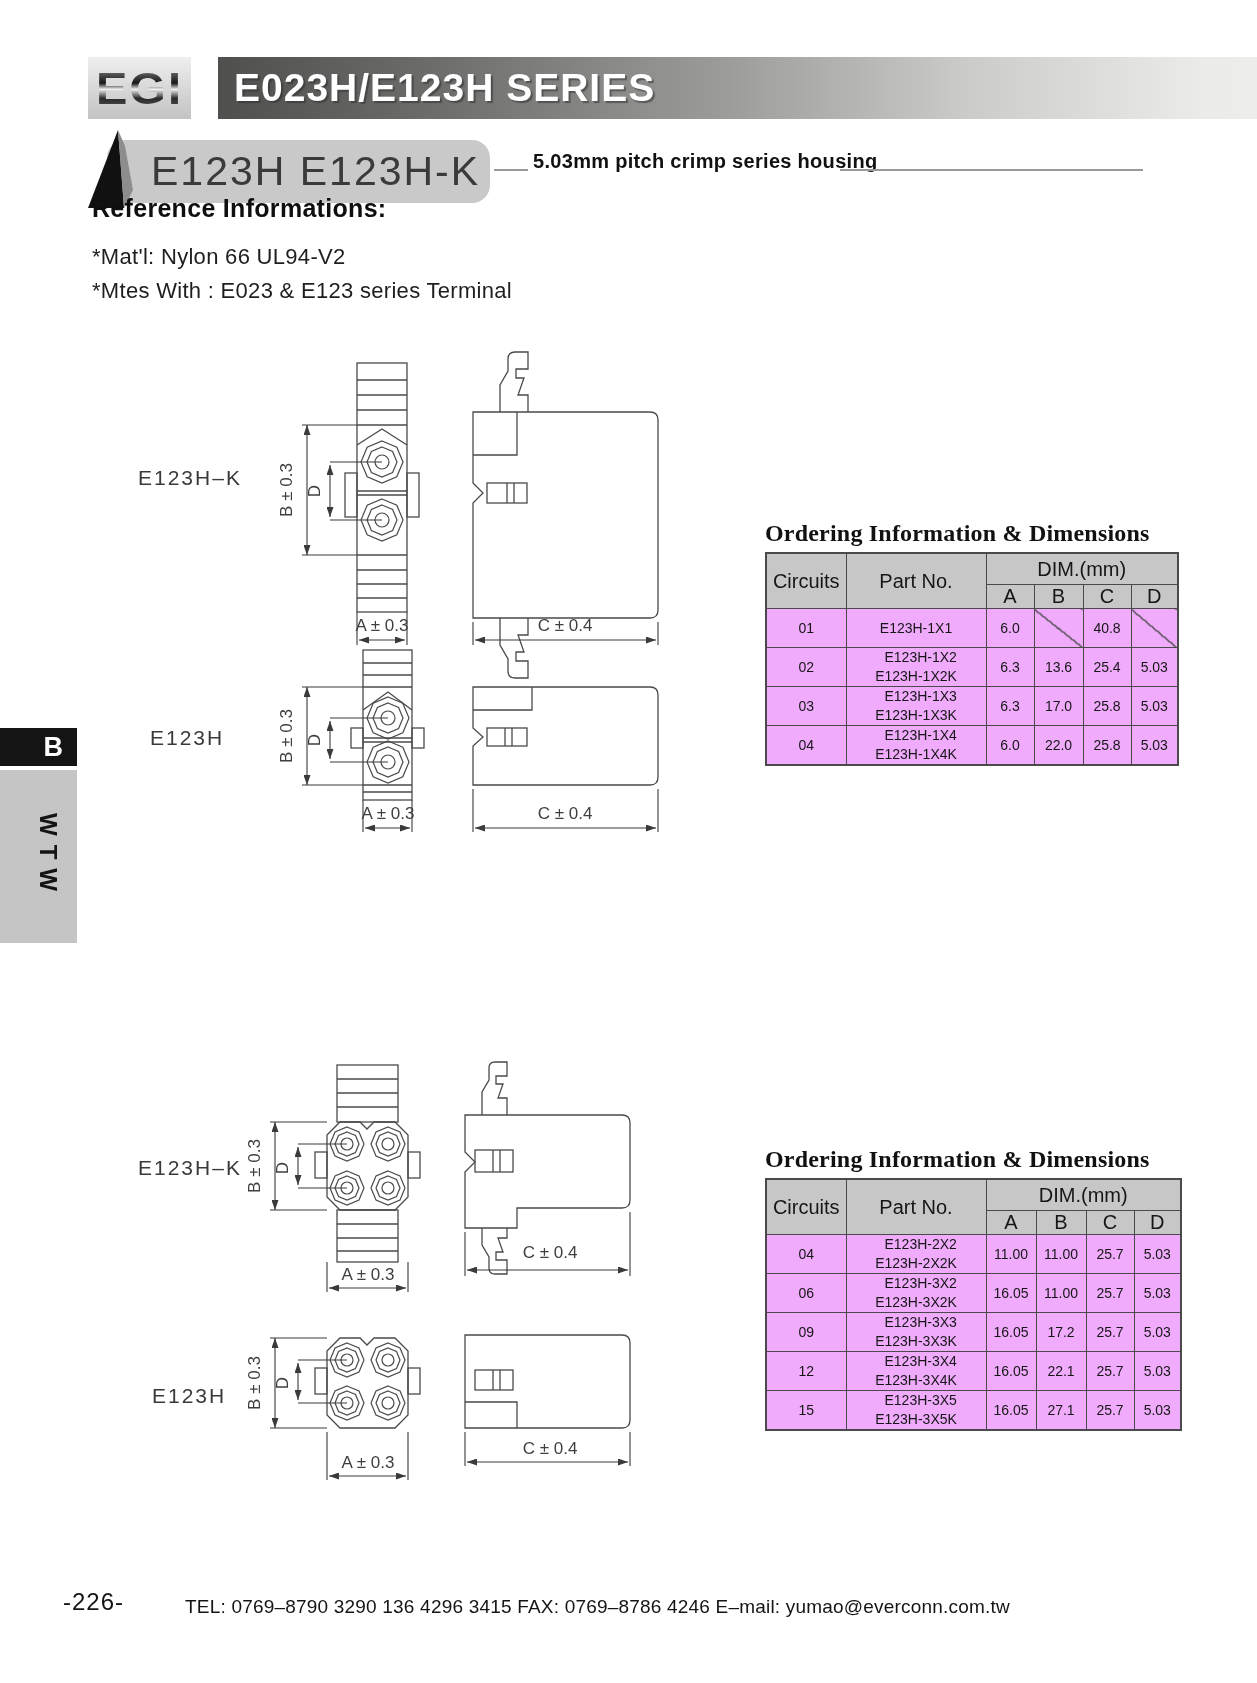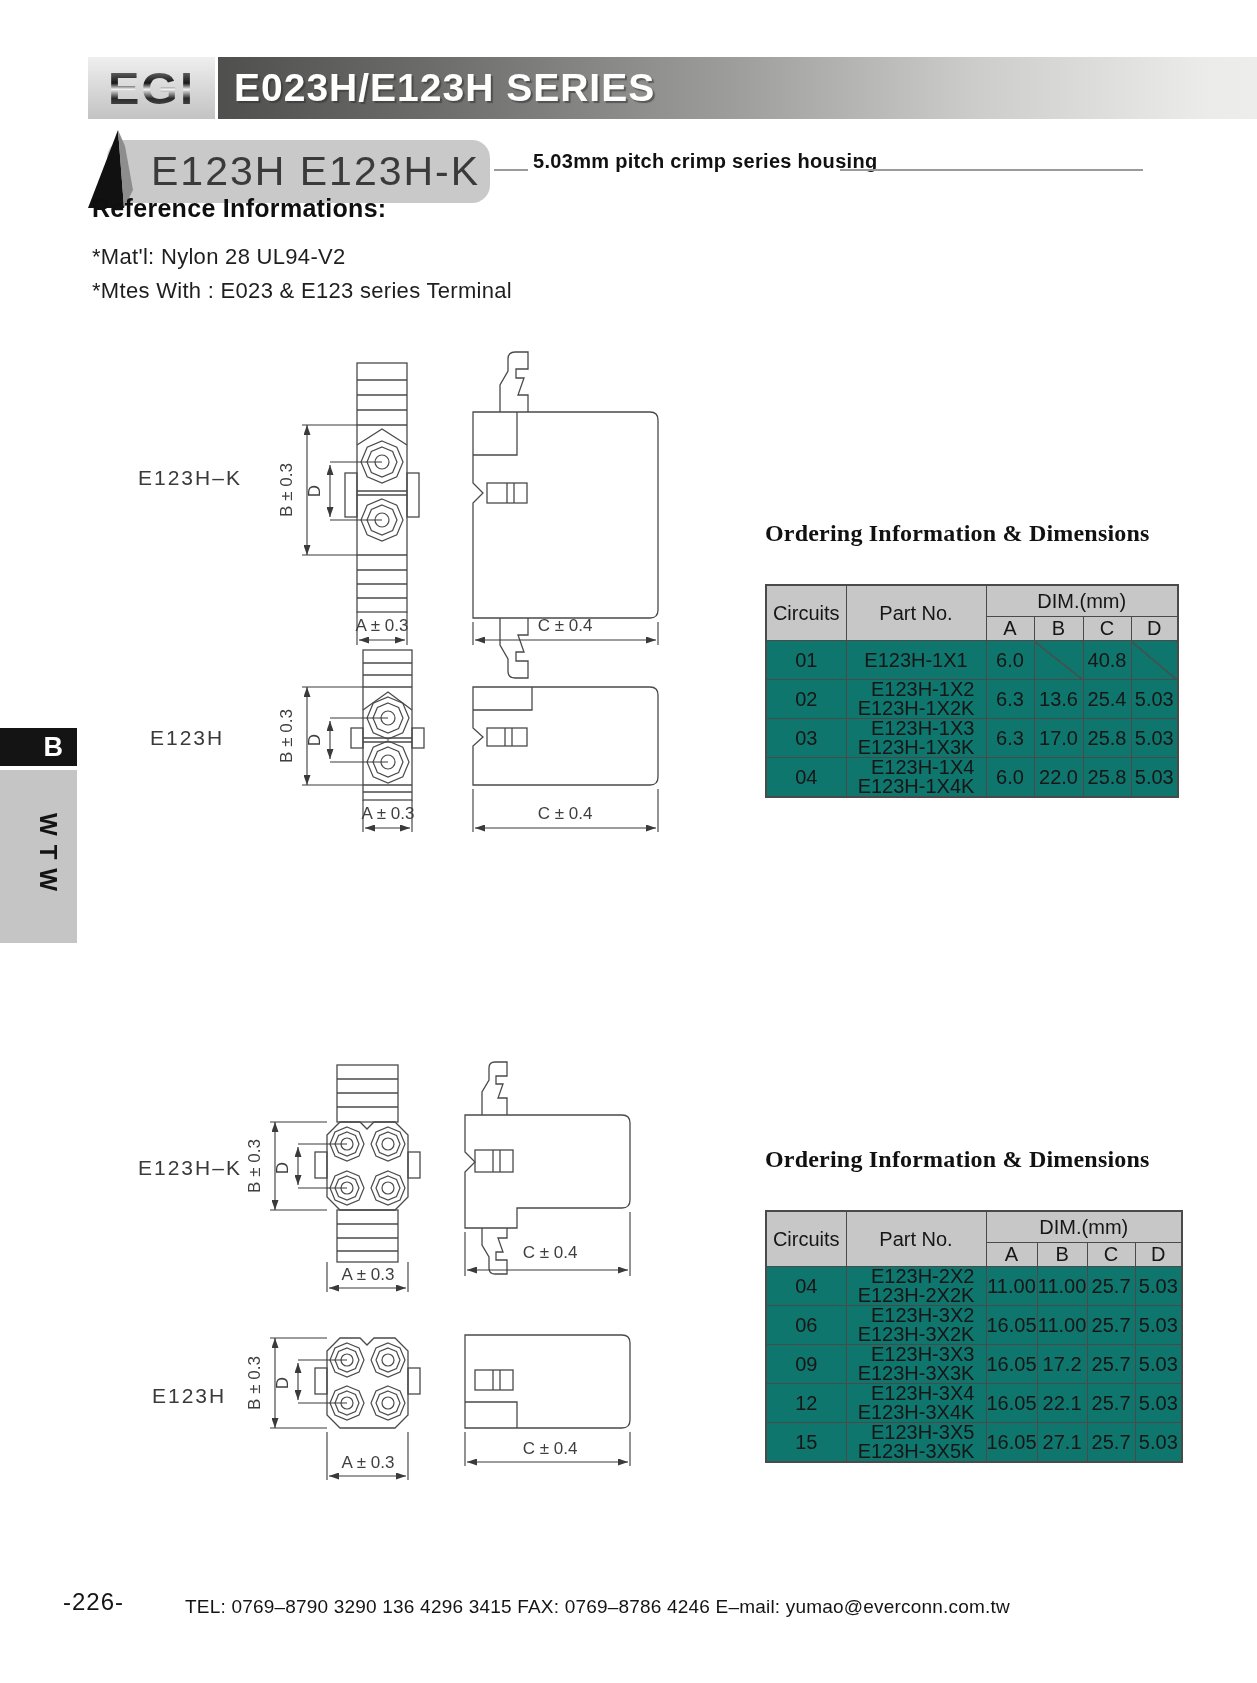--- a/index.html
+++ b/index.html
@@ -4,21 +4,21 @@
 <style>
   html,body{margin:0;padding:0;}
   body{
     width:1257px;height:1683px;position:relative;background:#ffffff;
     font-family:"Liberation Sans",sans-serif;overflow:hidden;color:#1c1c1c;
   }
   .abs{position:absolute;}
 
   
   .logo-box{
-    left:88px;top:57px;width:127px;height:62px;
+    left:88px;top:57px;width:103px;height:62px;
     background:linear-gradient(180deg,#efefef 0%,#d6d6d6 55%,#c3c3c3 100%);
     display:flex;align-items:center;justify-content:center;
   }
   .logo-text{
     font-size:47px;font-weight:800;letter-spacing:2px;line-height:1;
     background:linear-gradient(180deg,#8a8a8a 0%,#161616 38%,#f2f2f2 52%,#2a2a2a 72%,#5a5a5a 100%);
     -webkit-background-clip:text;background-clip:text;color:transparent;
     transform:scaleY(.95);
   }
   .series-bar{
@@ -68,26 +68,26 @@
 
   
   .dwg-label{font-size:21px;color:#3a3a3a;letter-spacing:2px;}
   svg text.dt{font-size:17px;fill:#3f3f3f;font-family:"Liberation Sans",sans-serif;}
 
   
   .tbl-title{
     font-family:"Liberation Serif",serif;font-weight:bold;font-size:24px;color:#111111;
     letter-spacing:.2px;
   }
-  table.ord{border-collapse:collapse;table-layout:fixed;border:2.5px solid #4a4a4a;background:#0f766e;margin-top:32px;}
+  table.ord{border-collapse:collapse;table-layout:fixed;border:2.5px solid #4a4a4a;background:#f0abfc;}
   table.ord th,table.ord td{border:1.6px solid #4a4a4a;text-align:center;padding:0;font-weight:400;}
   table.ord th{background:#c7c7c7;font-size:20px;color:#161616;}
   .h1 th{height:30px;}
   .h2 th{height:22px;}
-  table.ord td{height:38px;font-size:20px;color:#161616;}
+  table.ord td{height:38px;font-size:14px;color:#161616;}
   td.p{font-size:19px;line-height:19px;}
   .pw{display:inline-block;text-align:right;}
   .pw div:empty{display:none;}
   td.diag{background:linear-gradient(to top right,transparent 48.8%,#4a4a4a 48.8%,#4a4a4a 51.2%,transparent 51.2%);}
 
   
   .page-num{left:63px;top:1588px;font-size:24px;color:#141414;letter-spacing:1px;}
   .contact{left:185px;top:1596px;font-size:19px;color:#141414;letter-spacing:.2px;}
 </style>
 </head>
@@ -121,21 +121,21 @@
 <div class="abs banner-rect">E123H  E123H-K</div>
 <svg class="abs" style="left:85px;top:128px" width="52" height="82">
   <polygon points="3,80 33,2 39,80" fill="#111111"></polygon>
   <polygon points="33,2 39,80 48,62 40,18" fill="#8d8d8d"></polygon>
 </svg>
 <div class="abs rule" style="left:494px;top:169px;width:34px"></div>
 <div class="abs banner-tagline">5.03mm pitch crimp series housing</div>
 <div class="abs rule" style="left:840px;top:169px;width:303px"></div>
 
 <div class="abs ref-heading">Reference Informations:</div>
-<div class="abs ref-line" style="top:244px">*Mat'l: Nylon 28 UL94-V2</div>
+<div class="abs ref-line" style="top:244px">*Mat'l: Nylon 66 UL94-V2</div>
 <div class="abs ref-line" style="top:278px">*Mtes With : E023 &amp; E123 series Terminal</div>
 
 <div class="abs tab-b">B</div>
 <div class="abs tab-wtw">
   <span>WTW</span>
 </div>
 
 <div class="abs dwg-label" style="left:138px;top:466px">E123H–K</div>
 <svg class="abs" style="left:240px;top:345px" width="440" height="345">
   <g stroke="#4a4a4a" stroke-width="1.3" fill="none">

